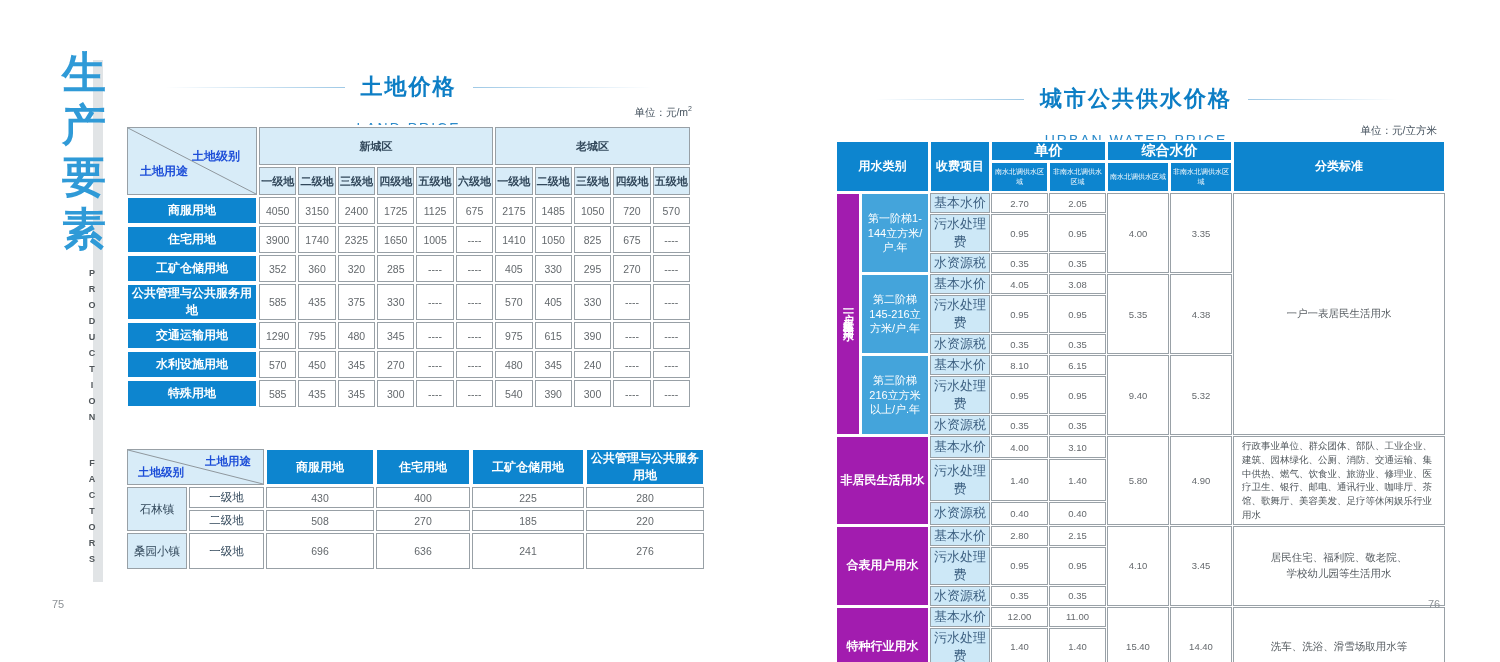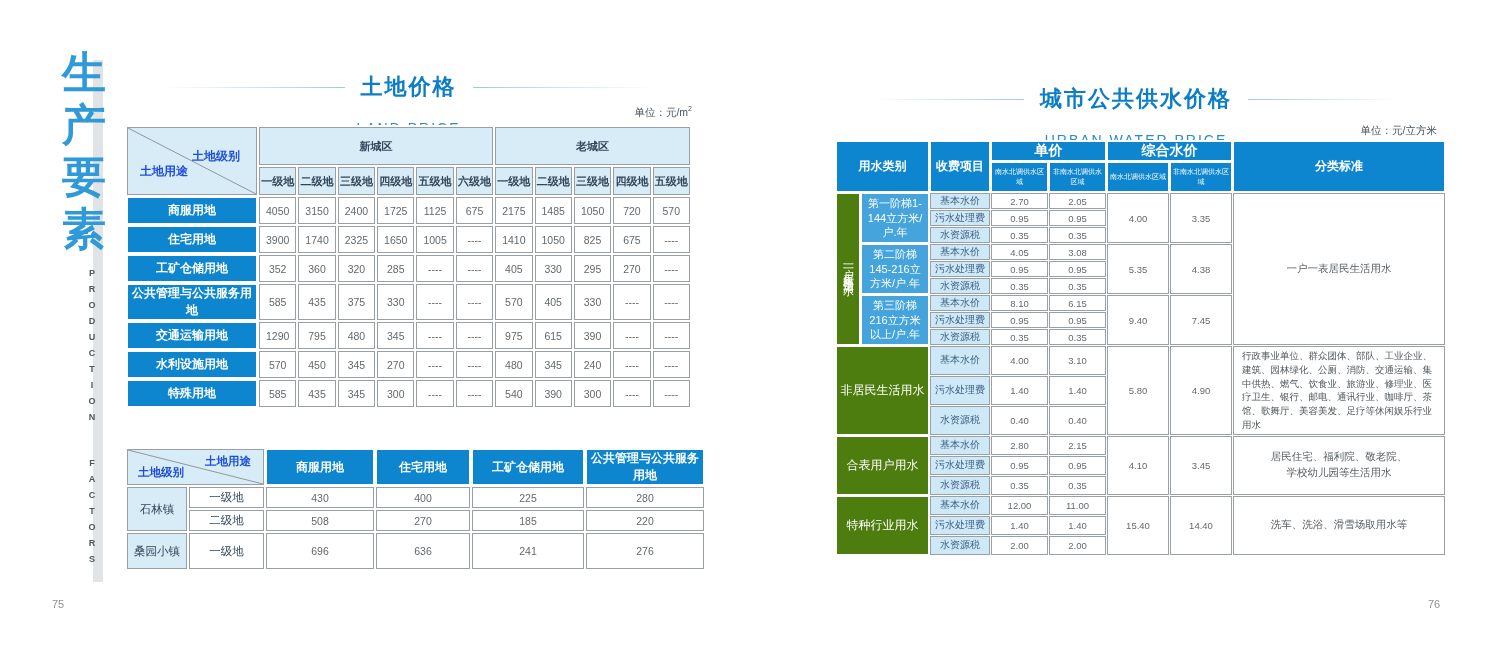--- a/index.html
+++ b/index.html
@@ -51,24 +51,24 @@
   .town{background:#d8ecf8;border:1px solid #98a0a6;color:#31475a;font-size:11.5px}
   .grade{background:#fff;border:1px solid #98a0a6;color:#31475a;font-size:11.5px}
   .lt2 .val{height:21px}
   .lt2 tbody tr:last-child td{height:36px}
 
   
   .wt{position:absolute;left:835px;top:140px;width:602px;border-spacing:1.5px}
   .bh{background:#0d85cf;color:#fff;border:1px solid #fff;font-weight:bold;font-size:12px}
   .grph{font-size:14px;height:14px;font-weight:bold}
   .regh{font-size:7px;font-weight:normal;height:30px;letter-spacing:0}
-  .cat{background:#4d7c0f;color:#fff;border:1px solid #fff;font-weight:normal;font-size:12px}
+  .cat{background:#a21caf;color:#fff;border:1px solid #fff;font-weight:bold;font-size:12px}
   .cat.vert span{writing-mode:vertical-rl;text-orientation:upright;letter-spacing:2px;font-size:11px}
   .tier{background:#44a4db;color:#fff;border:1px solid #fff;font-size:11px;line-height:1.35;padding:0 3px}
-  .fee{background:#cde8f7;border:1px solid #99a1a7;color:#3c5f80;font-size:10px}
+  .fee{background:#cde8f7;border:1px solid #99a1a7;color:#3c5f80;font-size:13px}
   .wt .val{background:#fff;border:1px solid #99a1a7;color:#65696d;font-size:9.5px}
   .std{background:#fff;border:1px solid #99a1a7;color:#565c61;font-size:10.5px;line-height:1.5;white-space:pre-line;padding:2px 8px}
   .std.left{text-align:left;font-size:9.5px;line-height:1.45;color:#4f565b}
   .rh-s td{height:12px}
   .rh-l td{height:19px}
 
   .pn{position:absolute;top:598px;font-size:11px;color:#8d9296}
 </style>
 </head>
 <body>
@@ -366,21 +366,21 @@
           <td class="fee">水资源税</td>
           <td class="val">0.35</td>
           <td class="val">0.35</td>
         </tr>
         <tr class="rh-s">
           <td class="tier" rowspan="3">第三阶梯216立方米以上/户.年</td>
           <td class="fee">基本水价</td>
           <td class="val">8.10</td>
           <td class="val">6.15</td>
           <td class="val comp" rowspan="3">9.40</td>
-          <td class="val comp" rowspan="3">7.45</td>
+          <td class="val comp" rowspan="3">5.32</td>
         </tr>
         <tr class="rh-s">
           <td class="fee">污水处理费</td>
           <td class="val">0.95</td>
           <td class="val">0.95</td>
         </tr>
         <tr class="rh-s">
           <td class="fee">水资源税</td>
           <td class="val">0.35</td>
           <td class="val">0.35</td>

